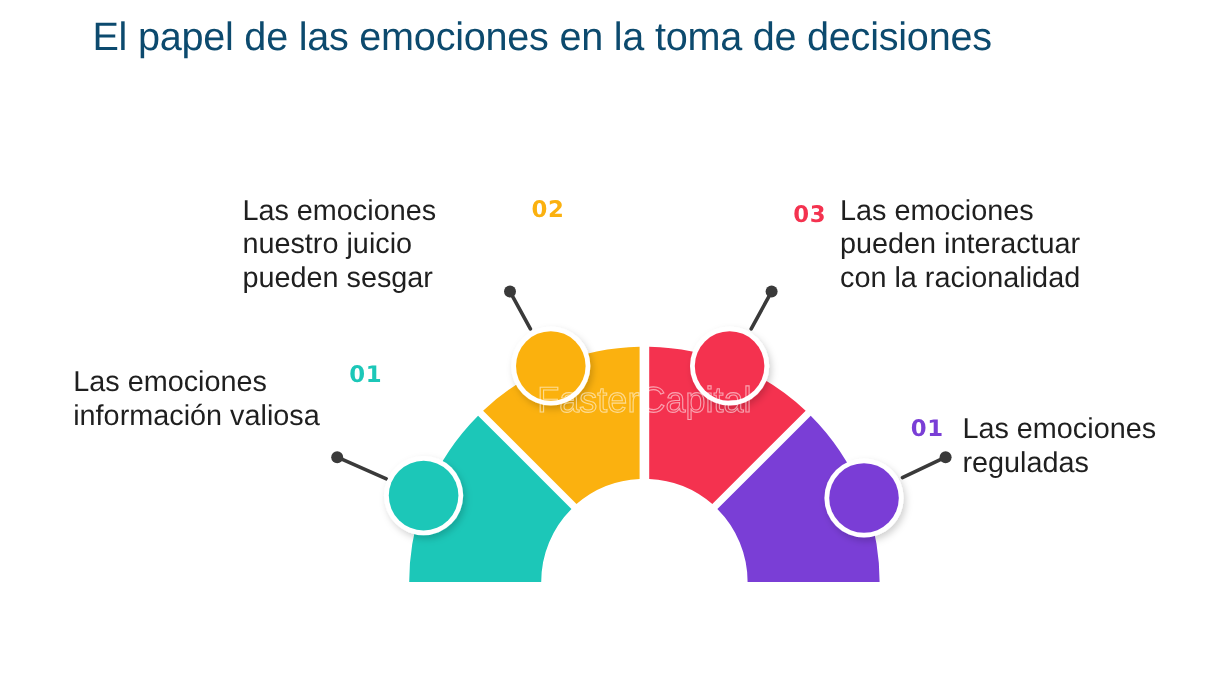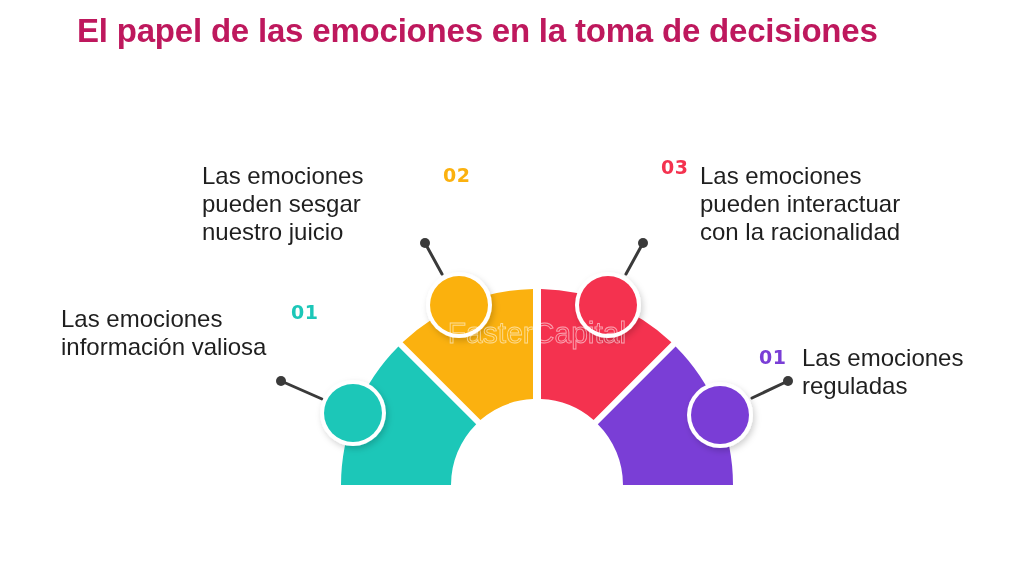--- a/index.html
+++ b/index.html
@@ -2,21 +2,21 @@
 <html><head>
   <meta charset="utf-8">
   <style>
     html, body { margin: 0; padding: 0; }
     body {
       width: 1024px; height: 576px; background: #ffffff; position: relative; overflow: hidden;
       font-family: "Liberation Sans", "DejaVu Sans", sans-serif; color: #1a1a1a;
     }
     .title {
       position: absolute; left: 77px; top: 12px;
-      font-size: 33px; font-weight: 700; color: #be185d; letter-spacing: -0.2px; white-space: nowrap;
+      font-size: 33px; font-weight: 400; color: #0c4a6e; letter-spacing: -0.2px; white-space: nowrap;
     }
     .diagram { position: absolute; left: 0; top: 0; width: 1024px; height: 576px; }
     .label {
       position: absolute; font-size: 24px; line-height: 28px; color: #1f1f1f; white-space: nowrap;
     }
     .label span { display: block; }
     .num {
       position: absolute; font-family: "DejaVu Sans", sans-serif; font-weight: 700; font-size: 19px;
       letter-spacing: 0.5px;
     }
@@ -73,31 +73,31 @@
   <g filter="url(#shadow)">
     <circle cx="720" cy="415" r="33" fill="#ffffff"></circle>
     <circle cx="720" cy="415" r="29" fill="#7a3ed6"></circle>
   </g>
 
   <text x="537" y="343" text-anchor="middle" font-family="Liberation Sans, sans-serif" font-size="30" fill="none" stroke="#ffffff" stroke-opacity="0.55" stroke-width="0.9">FasterCapital</text>
 </svg>
 
 <div class="num" style="left:291px; top:301px; color:#1cc7b8;">01</div>
 <div class="num" style="left:443px; top:164px; color:#fbb10f;">02</div>
-<div class="num" style="left:661px; top:156px; color:#f4324f;">03</div>
+<div class="num" style="left:661px; top:168px; color:#f4324f;">03</div>
 <div class="num" style="left:759px; top:346px; color:#7a3ed6;">01</div>
 
 <div class="label" style="left:61px; top:305px;">
   <span>Las emociones</span>
   <span>información valiosa</span>
 </div>
 <div class="label" style="left:202px; top:162px;">
   <span>Las emociones</span>
+  <span>nuestro juicio</span>
   <span>pueden sesgar</span>
-  <span>nuestro juicio</span>
 </div>
 <div class="label" style="left:700px; top:162px;">
   <span>Las emociones</span>
   <span>pueden interactuar</span>
   <span>con la racionalidad</span>
 </div>
 <div class="label" style="left:802px; top:344px;">
   <span>Las emociones</span>
   <span>reguladas</span>
 </div>

